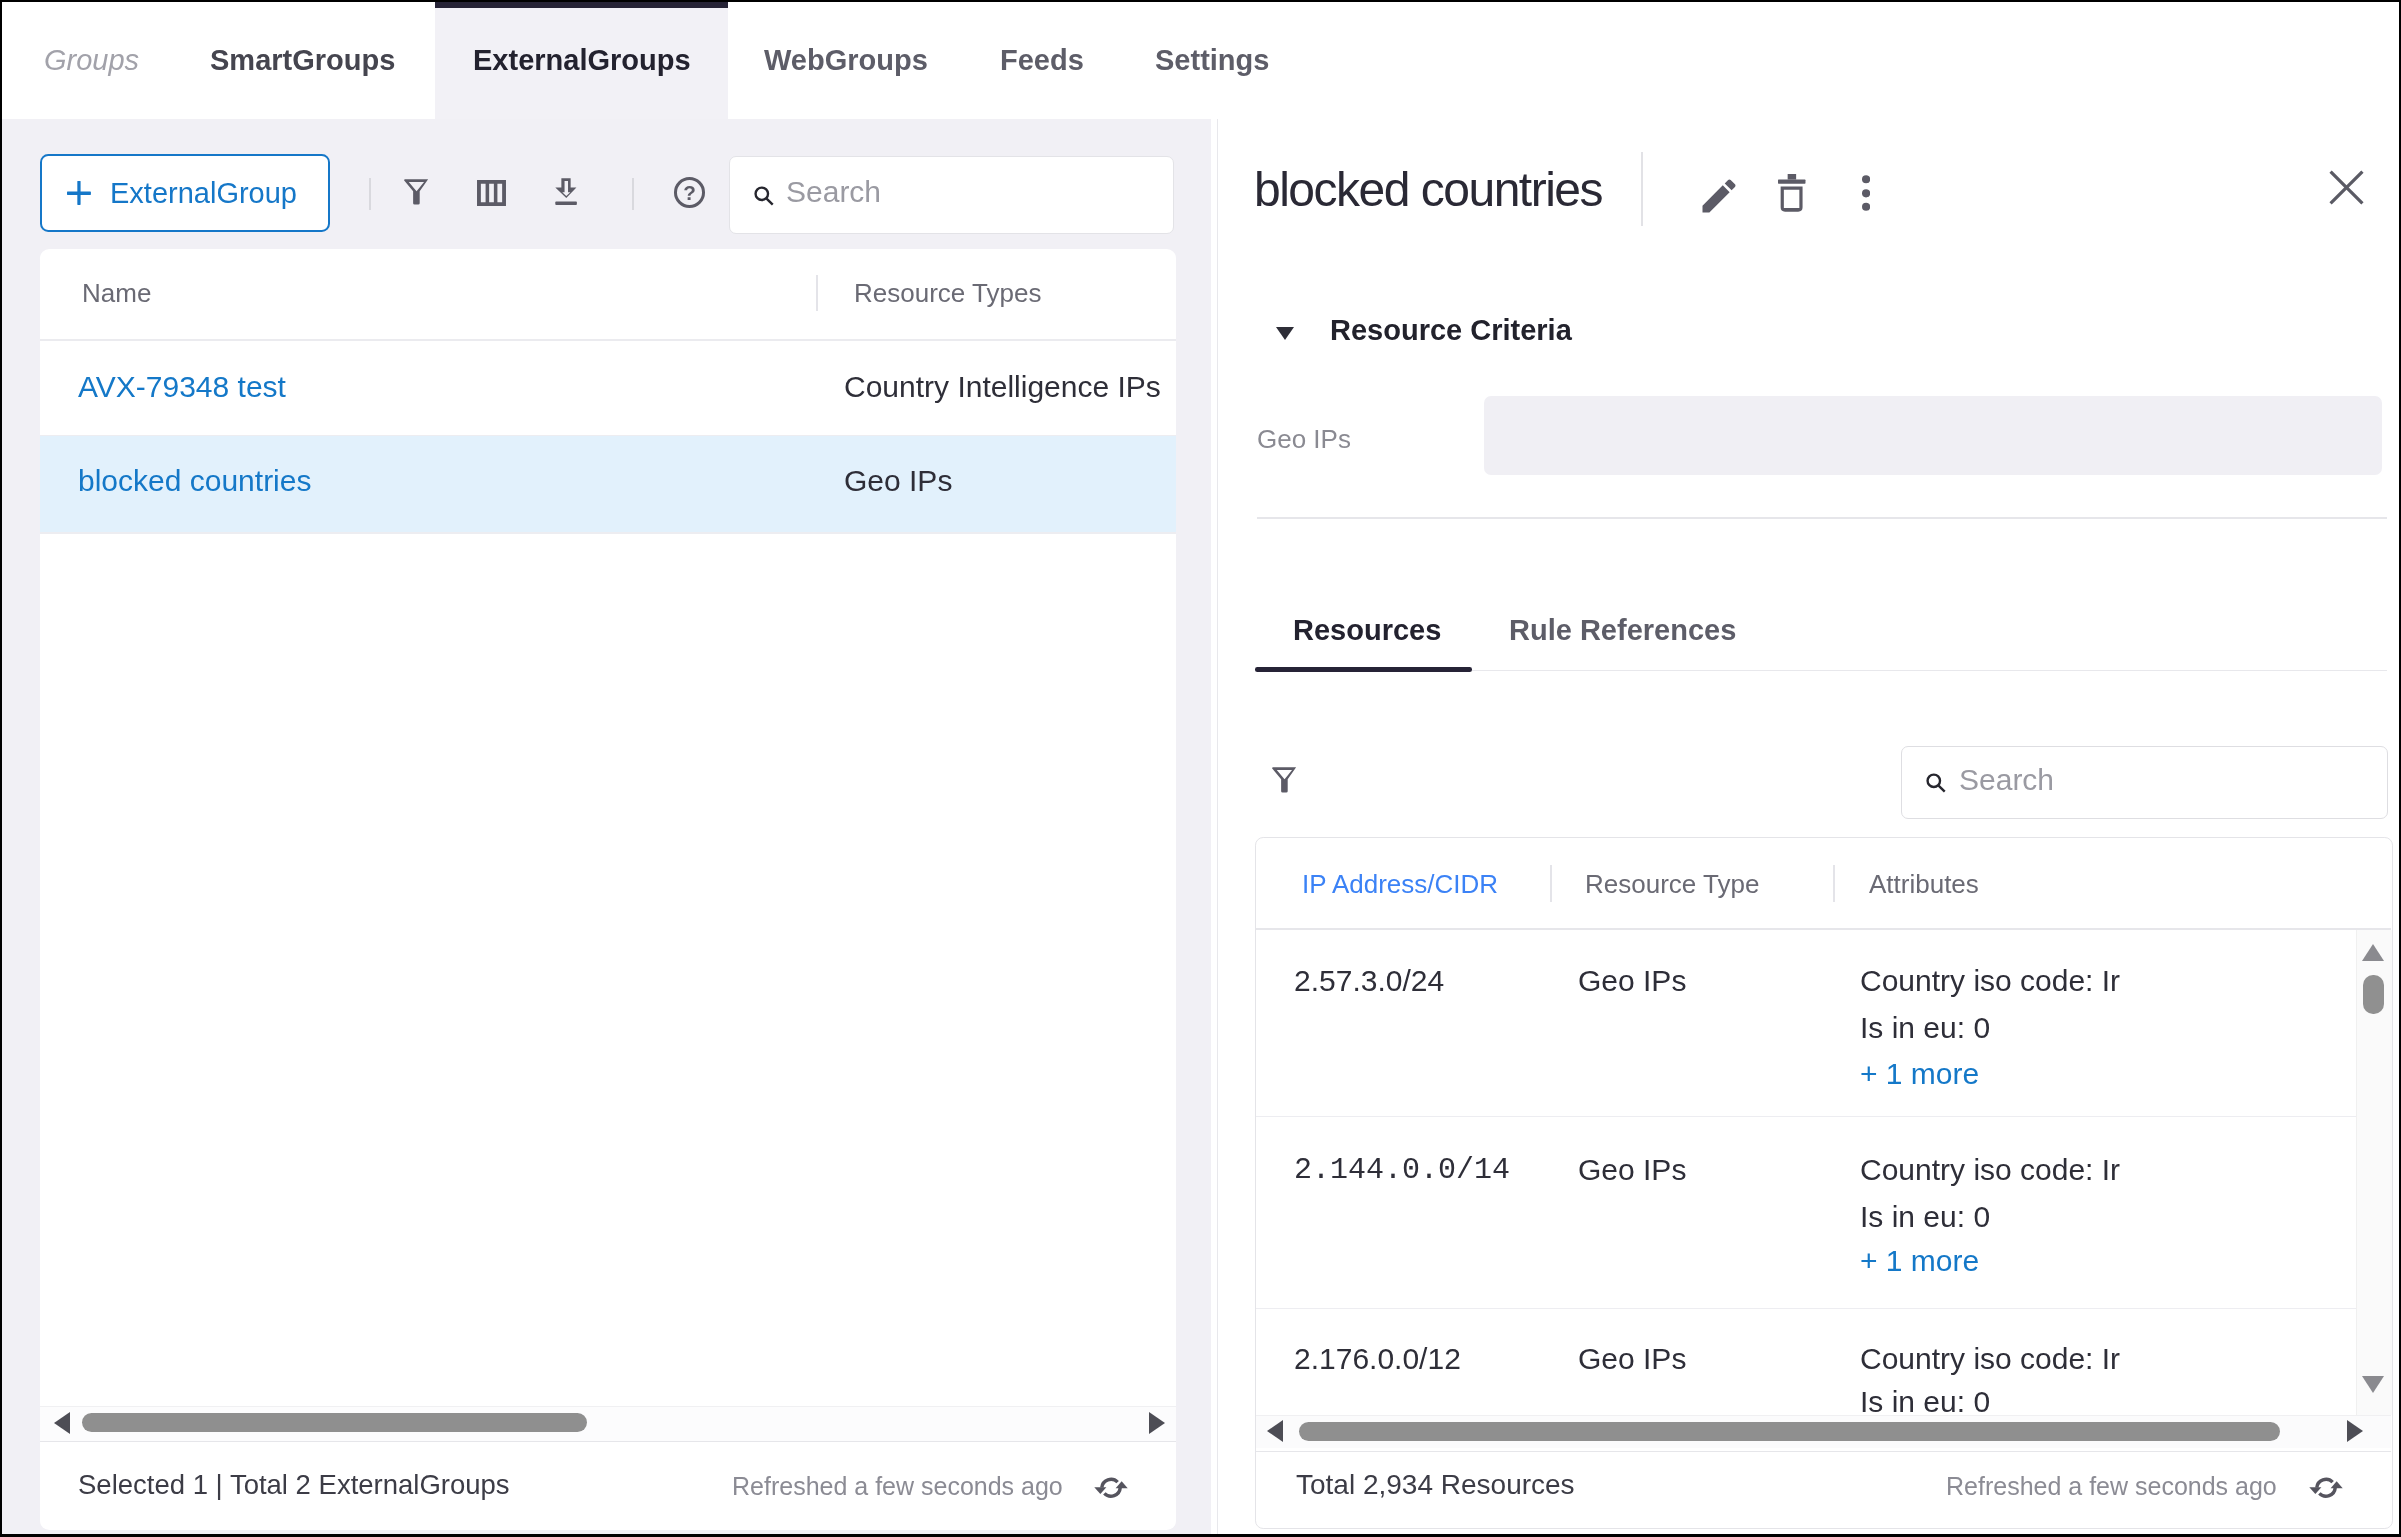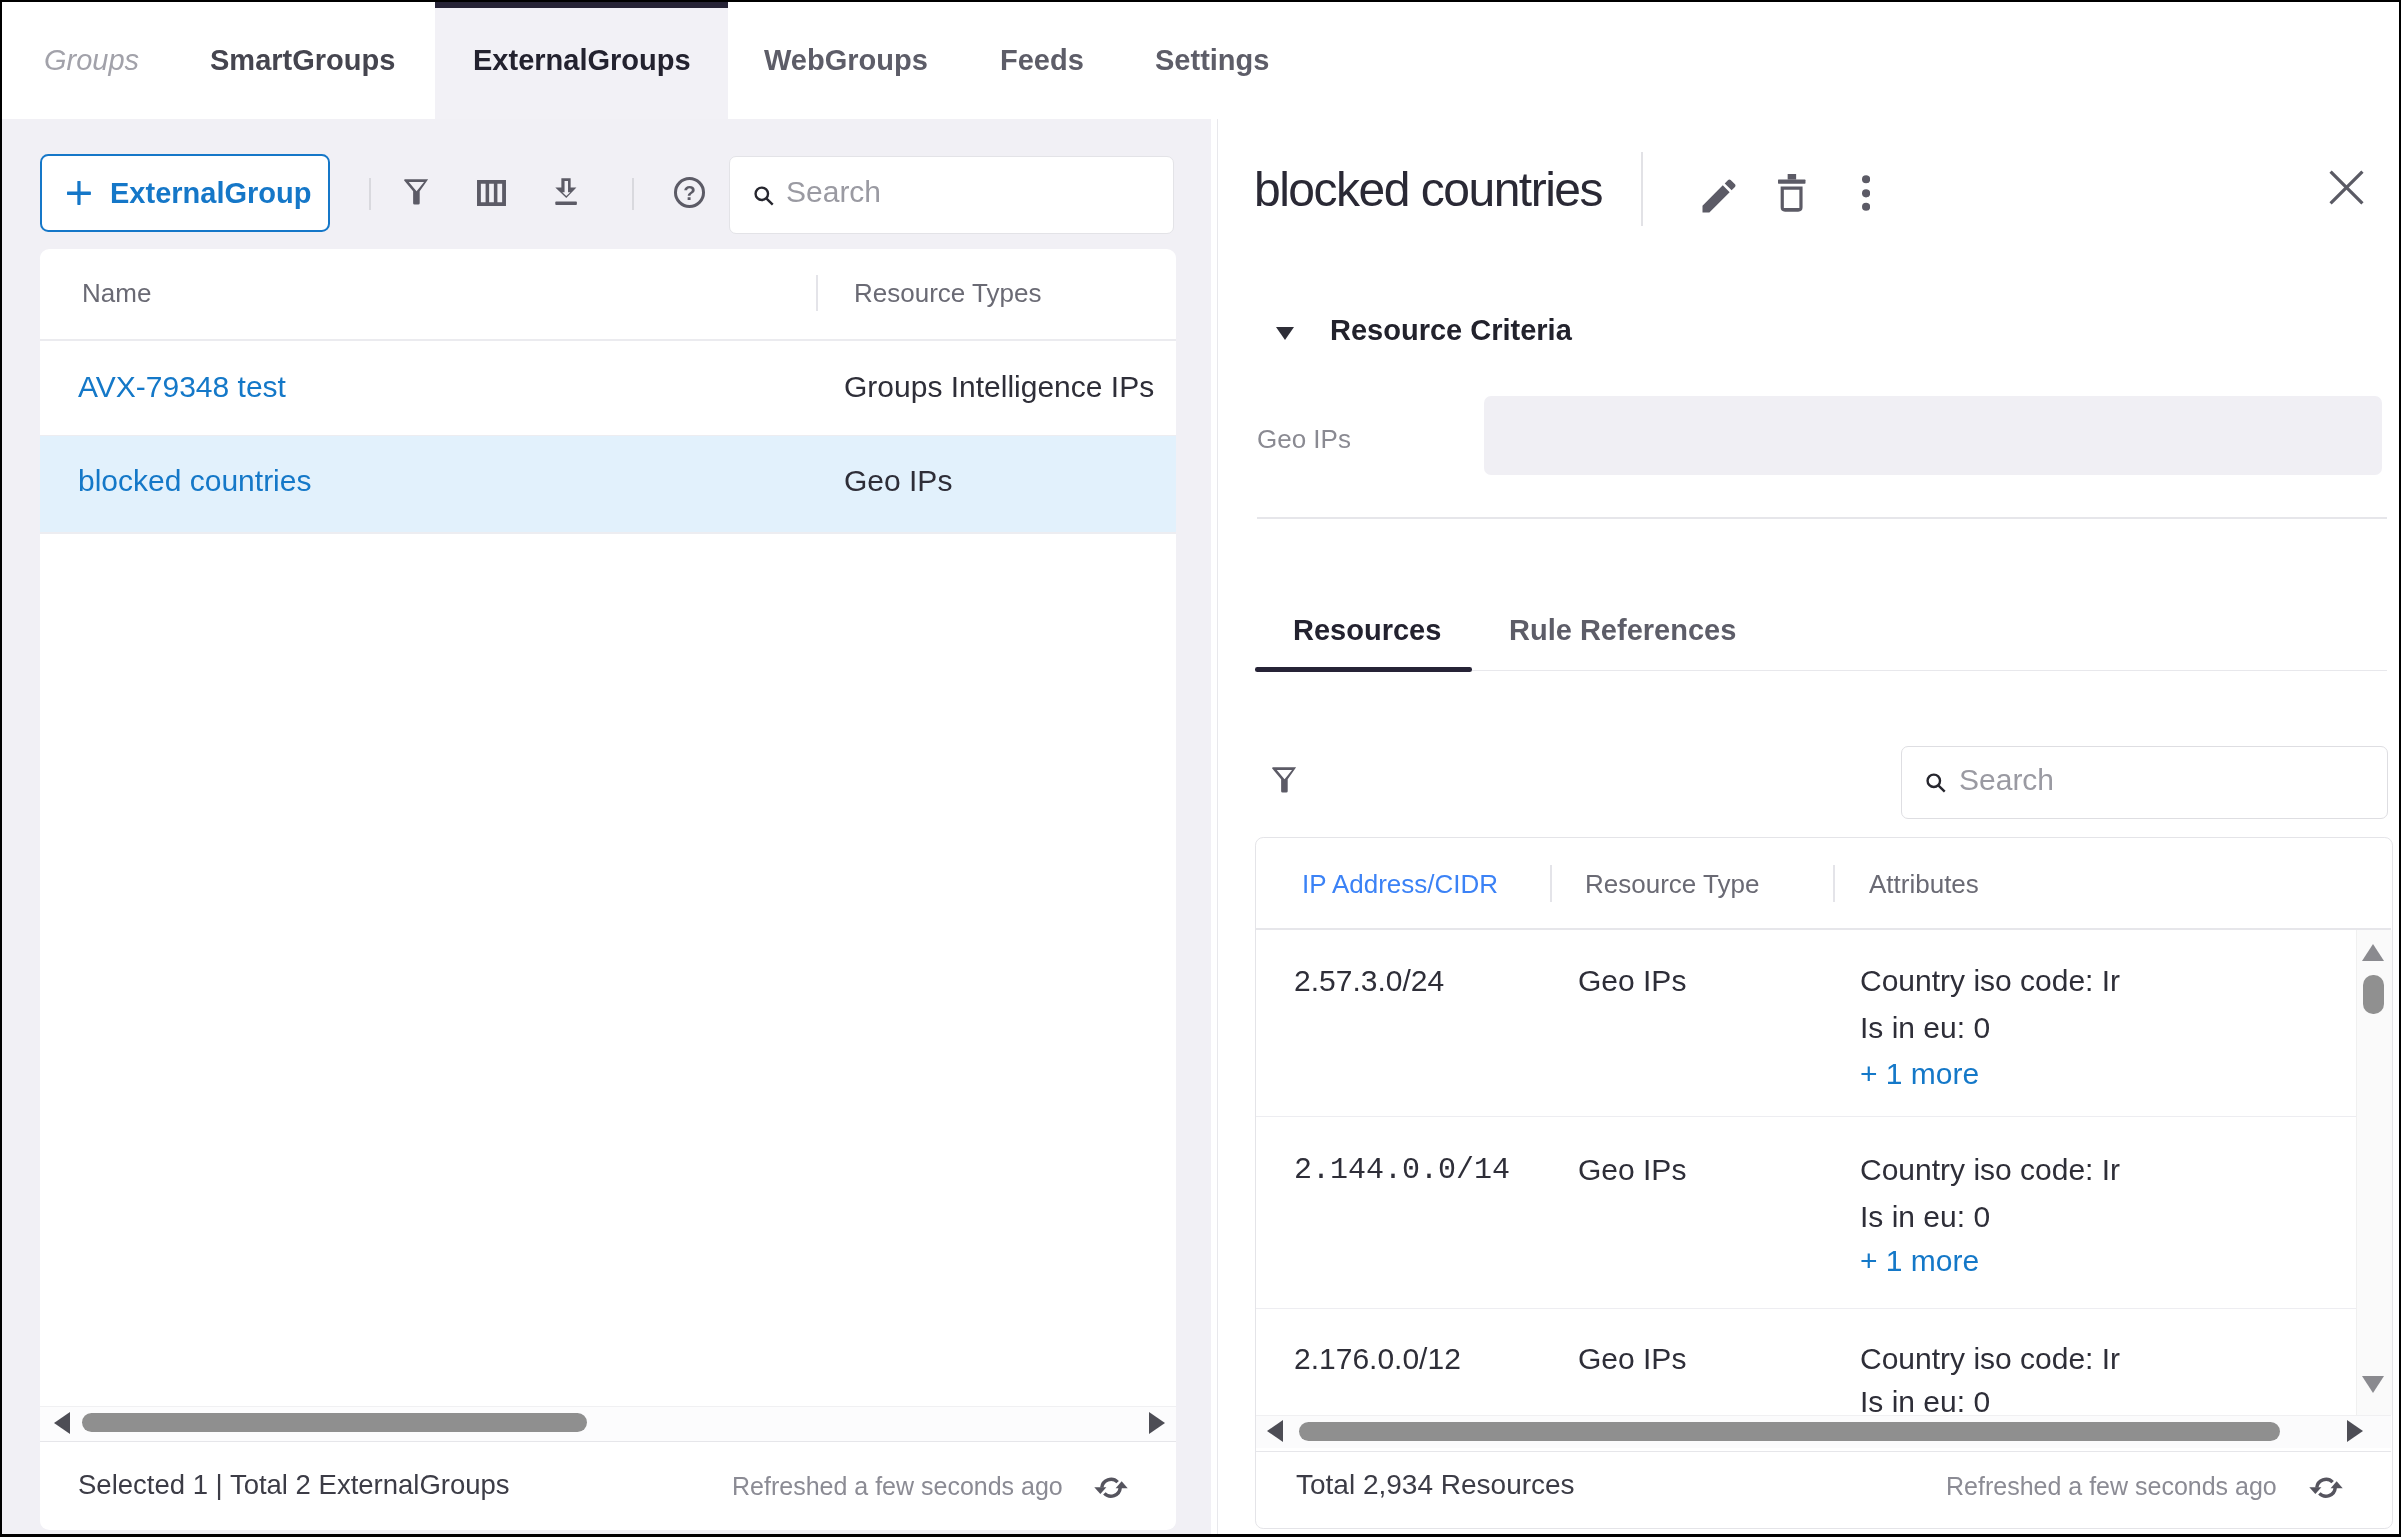--- a/index.html
+++ b/index.html
@@ -26,21 +26,21 @@
   <div class="t" style="left:1155px;top:46px;font-size:29px;line-height:29px;font-weight:bold;color:#5d5d68;">Settings</div>
 
   <div class="abs" style="left:2.3px;top:119px;width:1209px;height:1415px;background:#f1f0f5;"></div>
   <div class="abs" style="left:1217px;top:119px;width:1.2px;height:1415px;background:#e8e8ec;"></div>
 
   <div id="lbtn" class="abs" style="left:40px;top:154px;width:290px;height:78px;border:2.9px solid #1577c8;border-radius:8.2px;background:#fff;"></div>
   <svg class="abs" style="left:67px;top:181px;" width="24.5" height="24.5" viewBox="0 0 42 42" fill="#1577c8">
       <rect x="0" y="18.2" width="41" height="5.6" rx="1"></rect>
       <rect x="17.7" y="0" width="5.6" height="41" rx="1"></rect>
     </svg>
-  <div class="t" style="left:110px;top:179px;font-size:29px;line-height:29px;font-weight:bold;color:#1577c8;">ExternalGroup</div>
+  <div class="t" style="left:110px;top:179px;font-size:29px;line-height:29px;font-weight:normal;color:#1577c8;">ExternalGroup</div>
 
   <div class="abs" style="left:369px;top:178px;width:1.8px;height:32px;background:#d9d9de;"></div>
   <div class="abs" style="left:632px;top:178px;width:1.8px;height:32px;background:#d9d9de;"></div>
 
   <svg class="abs" style="left:404px;top:179px;" width="25" height="26" viewBox="0 0 43 44" fill="#5c5b66">
       <path d="M1.2 0 H41.5 L27 20.5 V41.2 Q27 43.7 24.5 43.7 H18.2 Q15.7 43.7 15.7 41.2 V20.5 L0 1.8 Z M8.2 4.8 H34.5 L21.6 20.8 Z" fill-rule="evenodd"></path>
     </svg>
 
   <svg class="abs" style="left:477px;top:180px;" width="29" height="26" viewBox="0 0 49 44" fill="#5c5b66">
       <path d="M0 0 H49 V44 H0 Z M6.5 6.5 V37.5 H14.5 V6.5 Z M20.5 6.5 V37.5 H28.5 V6.5 Z M34.5 6.5 V37.5 H42.5 V6.5 Z" fill-rule="evenodd"></path>
@@ -63,21 +63,21 @@
     </svg>
   <div class="t" style="left:786px;top:177px;font-size:30px;line-height:30px;color:#9a9aa2;">Search</div>
 
   <div class="abs" style="left:40px;top:249px;width:1136px;height:1281px;background:#fff;border-radius:9.3px;"></div>
   <div class="t" style="left:82px;top:280px;font-size:26px;line-height:26px;color:#6a6a74;">Name</div>
   <div class="t" style="left:854px;top:280px;font-size:26px;line-height:26px;color:#6a6a74;">Resource Types</div>
   <div class="abs" style="left:816px;top:275px;width:1.8px;height:36px;background:#e4e4e9;"></div>
   <div class="abs" style="left:40px;top:339px;width:1136px;height:1.8px;background:#ebebef;"></div>
 
   <div class="t" style="left:78px;top:372px;font-size:30px;line-height:30px;color:#1478c8;">AVX-79348 test</div>
-  <div class="t" style="left:844px;top:372px;font-size:30px;line-height:30px;color:#2e2e38;">Groups Intelligence IPs</div>
+  <div class="t" style="left:844px;top:372px;font-size:30px;line-height:30px;color:#2e2e38;">Country Intelligence IPs</div>
   <div class="abs" style="left:40px;top:435px;width:1136px;height:1.2px;background:#ededf1;"></div>
 
   <div class="abs" style="left:40px;top:436px;width:1136px;height:96px;background:#e2f1fc;"></div>
   <div class="t" style="left:78px;top:466px;font-size:30px;line-height:30px;color:#1478c8;">blocked countries</div>
   <div class="t" style="left:844px;top:466px;font-size:30px;line-height:30px;color:#2e2e38;">Geo IPs</div>
   <div class="abs" style="left:40px;top:532px;width:1136px;height:1.8px;background:#ededf1;"></div>
 
   <div class="abs" style="left:40px;top:1406px;width:1136px;height:35px;background:#fcfcfd;border-top:0.6px solid #f0f0f2;"></div>
   <div class="abs" style="left:54px;top:1412px;width:0;height:0;border-top:11.7px solid transparent;border-bottom:11.7px solid transparent;border-right:16px solid #4d4d55;"></div>
   <div class="abs" style="left:82px;top:1413px;width:505px;height:19px;border-radius:10px;background:#8f8f8f;"></div>

